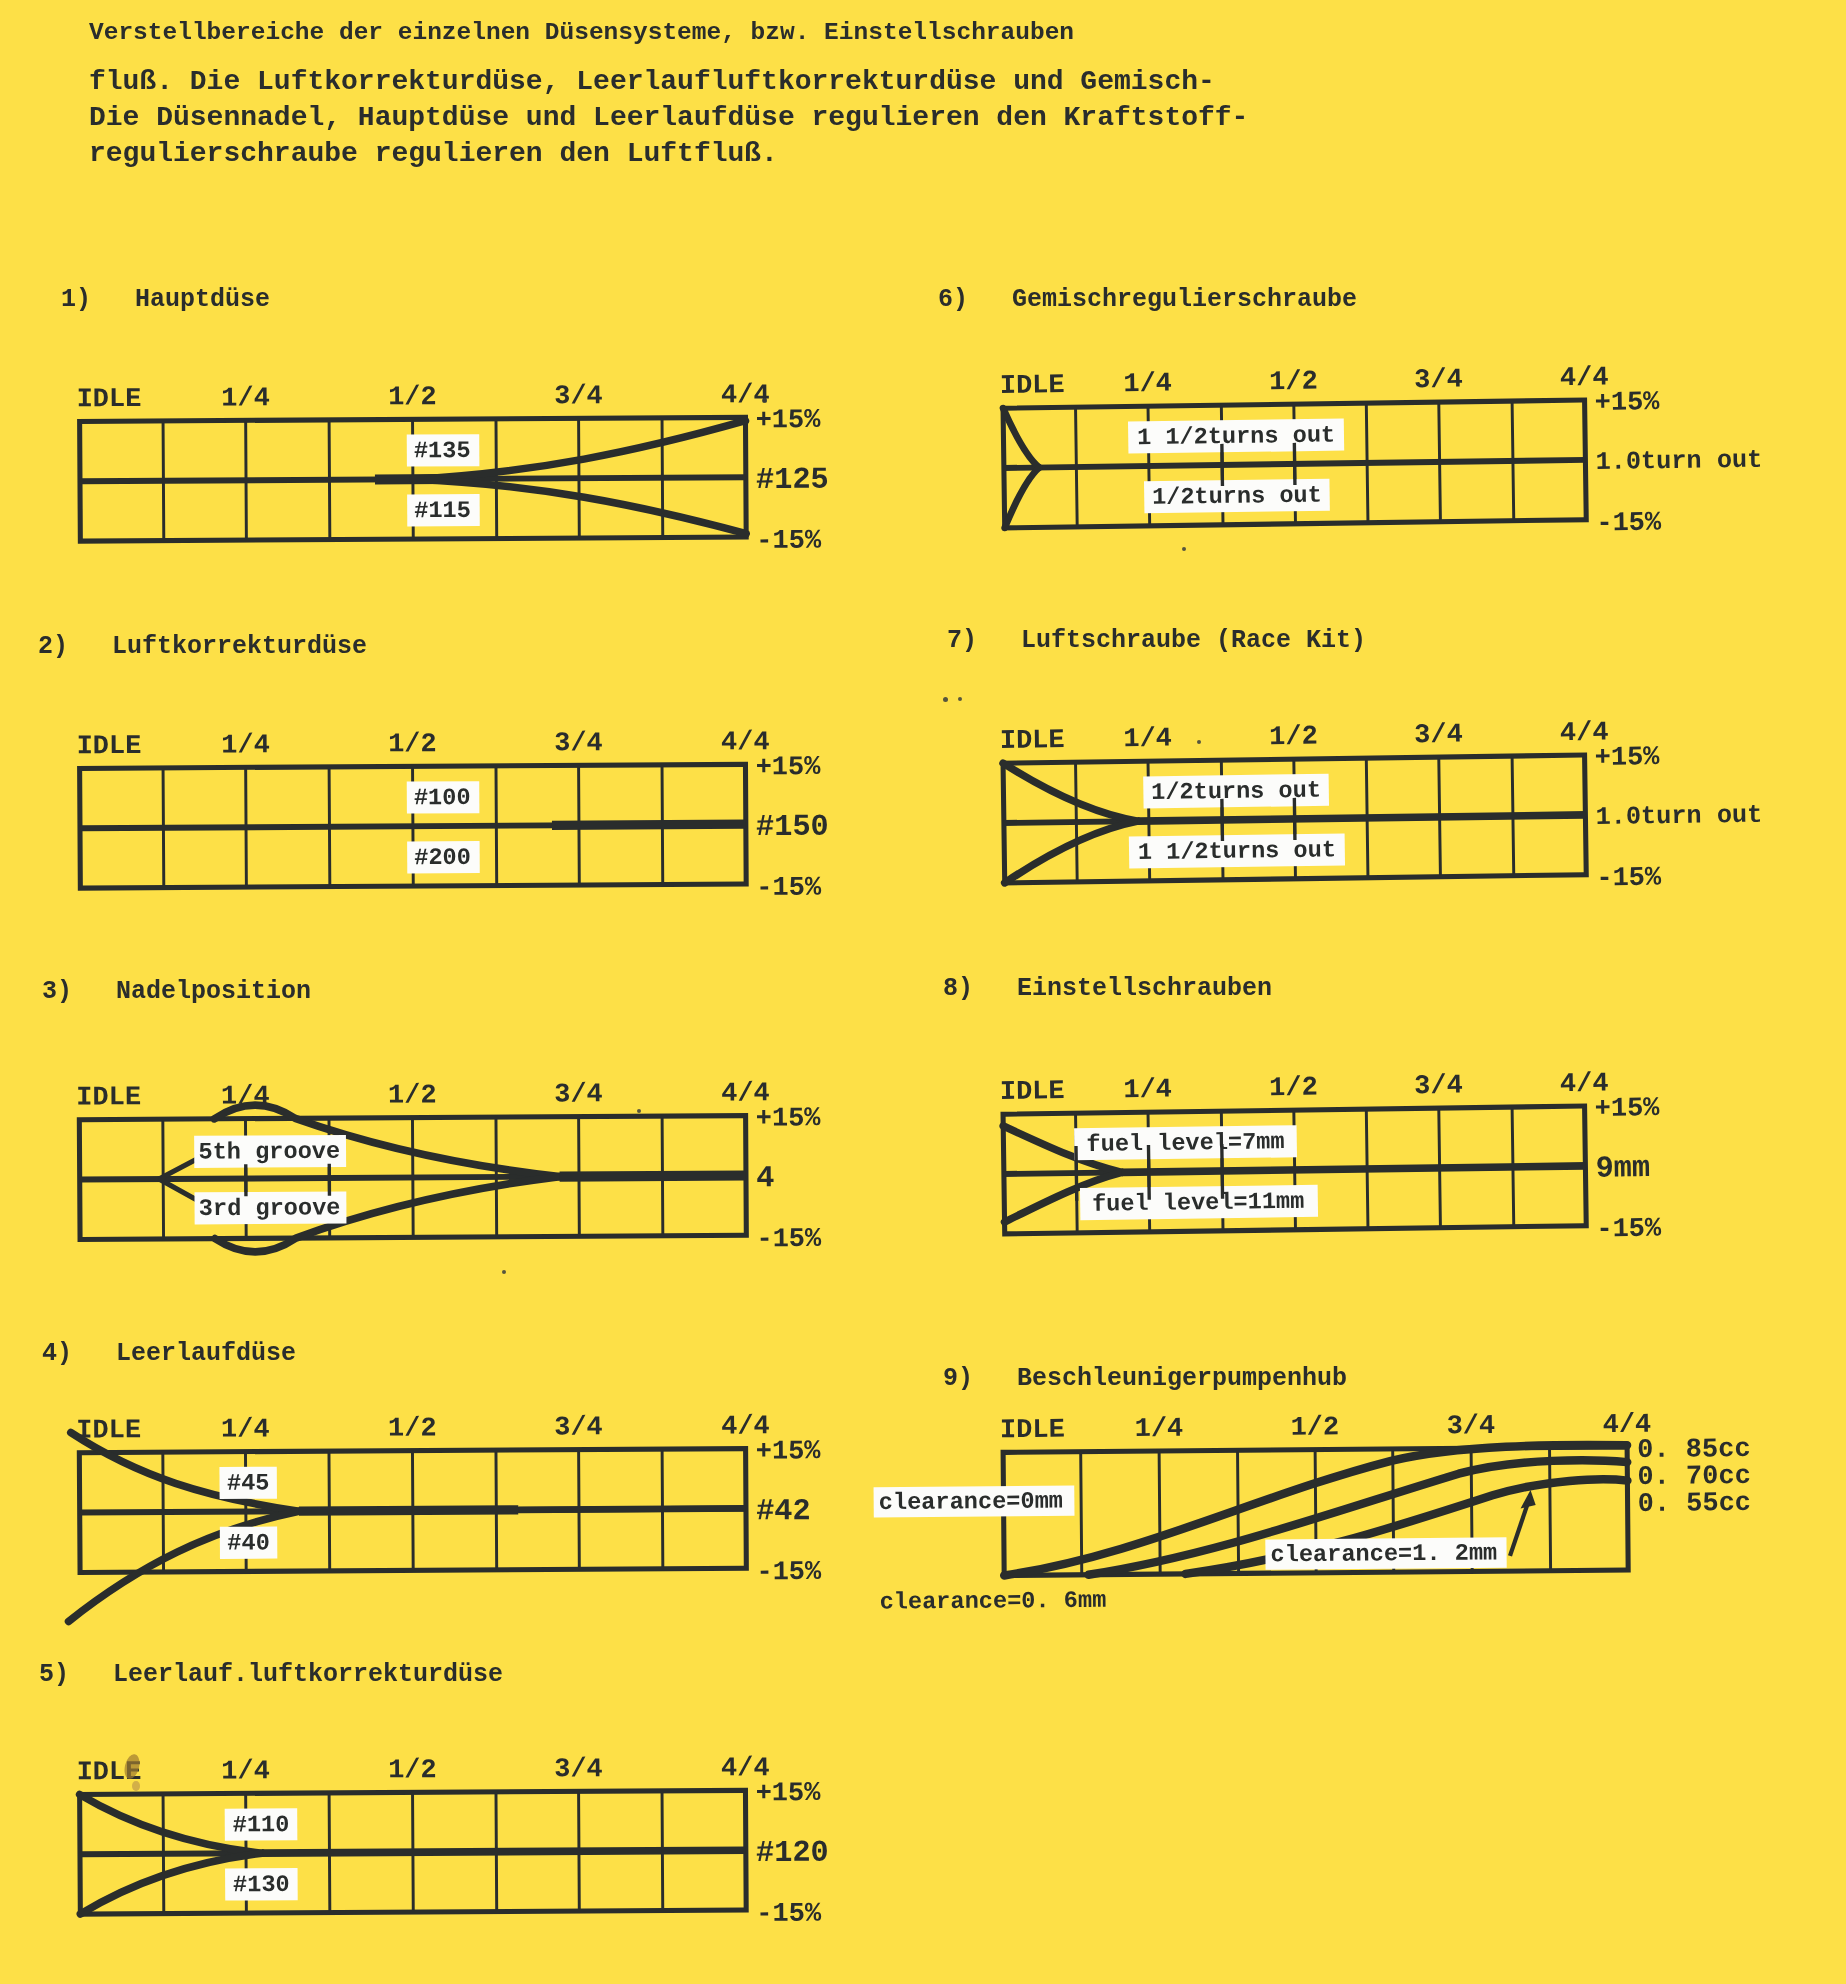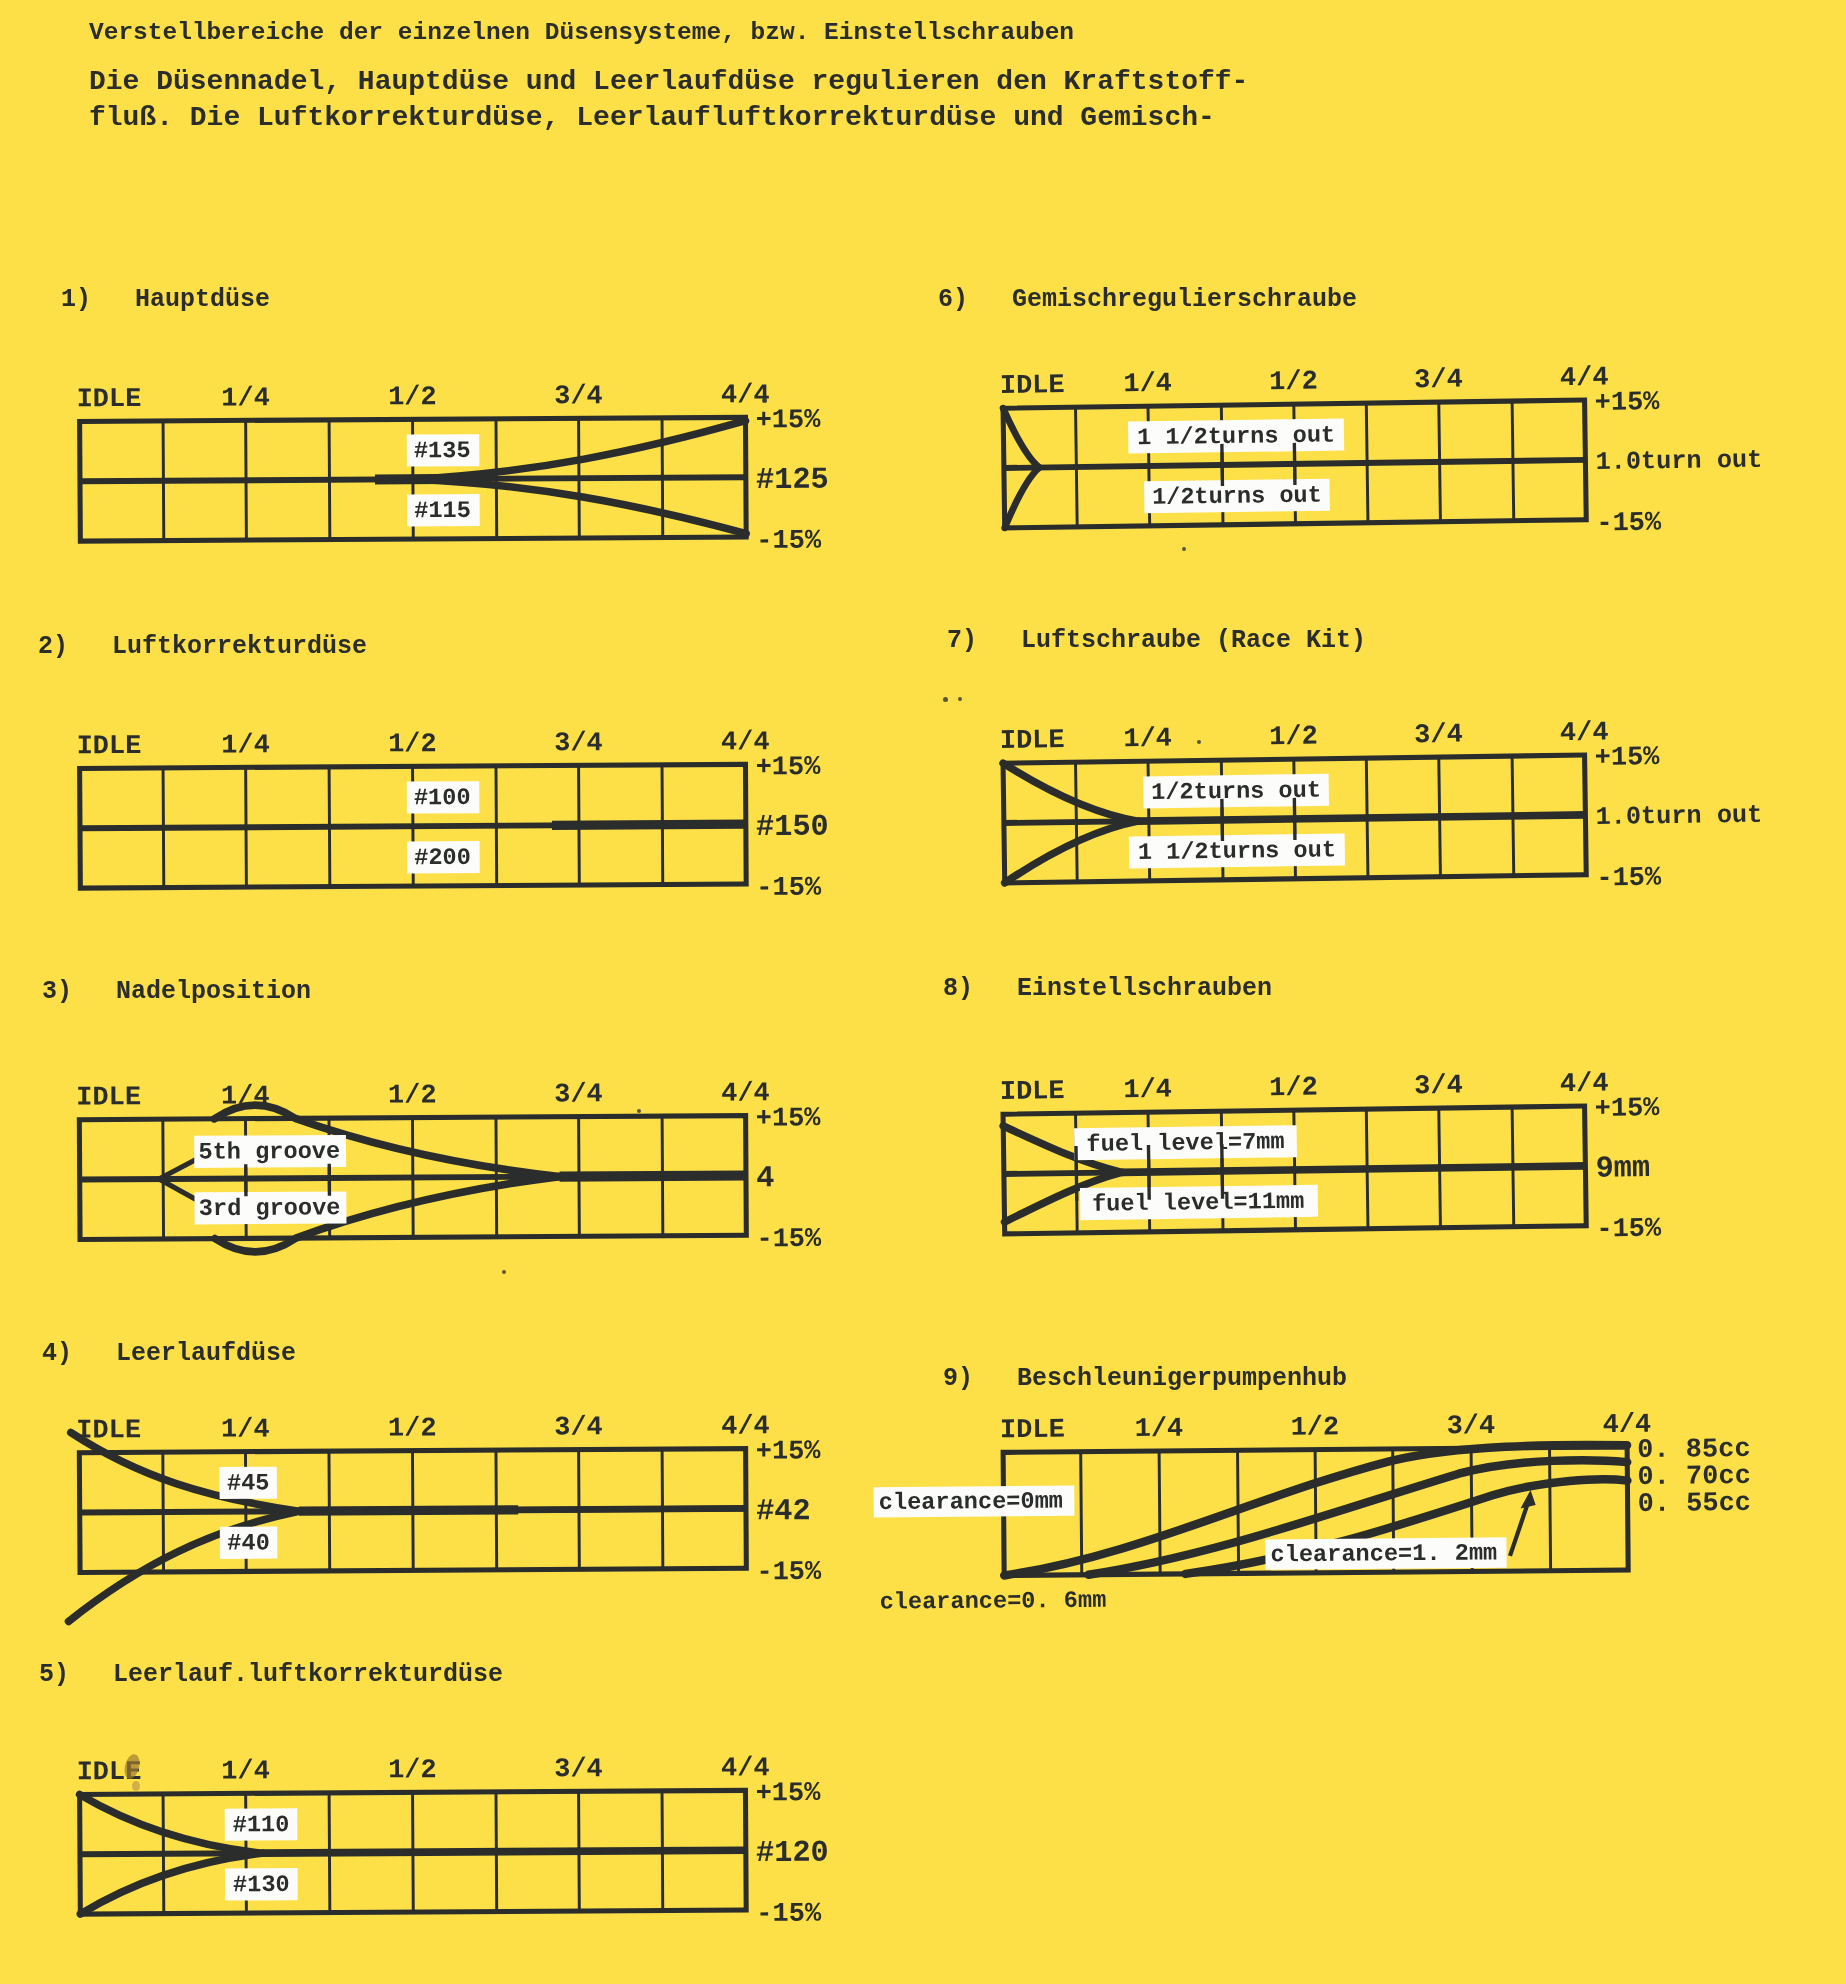--- a/index.html
+++ b/index.html
@@ -32,22 +32,23 @@
          transform:rotate(14deg);opacity:.7;}
   .stain2{position:absolute;width:7.6px;height:10px;background:#c8a348;border-radius:50%;opacity:.8;}
 </style>
 </head>
 <body>
 
 <div id="page">
 
   <div class="title" style="left:89px;top:18.6px;">Verstellbereiche der einzelnen Düsensysteme, bzw. Einstellschrauben</div>
   <div class="intro" style="left:89px;top:64px;">
+    <div>fluß. Die Luftkorrekturdüse, Leerlaufluftkorrekturdüse und Gemisch-</div>
     <div>Die Düsennadel, Hauptdüse und Leerlaufdüse regulieren den Kraftstoff-</div>
-    <div>fluß. Die Luftkorrekturdüse, Leerlaufluftkorrekturdüse und Gemisch-</div>
+    <div>regulierschraube regulieren den Luftfluß.</div>
   </div>
 
   <div class="heading" style="left:61px;top:285px;"><span>1)</span><span class="ht">Hauptdüse</span></div>
   <div class="heading" style="left:38px;top:632px;"><span>2)</span><span class="ht">Luftkorrekturdüse</span></div>
   <div class="heading" style="left:42px;top:977px;"><span>3)</span><span class="ht">Nadelposition</span></div>
   <div class="heading" style="left:42px;top:1339px;"><span>4)</span><span class="ht">Leerlaufdüse</span></div>
   <div class="heading" style="left:39px;top:1660px;"><span>5)</span><span class="ht">Leerlauf.luftkorrekturdüse</span></div>
   <div class="heading" style="left:938px;top:285px;"><span>6)</span><span class="ht">Gemischregulierschraube</span></div>
   <div class="heading" style="left:938px;top:626px;margin-left:9px;"><span>7)</span><span class="ht">Luftschraube (Race Kit)</span></div>
   <div class="heading" style="left:943px;top:974px;"><span>8)</span><span class="ht">Einstellschrauben</span></div>

